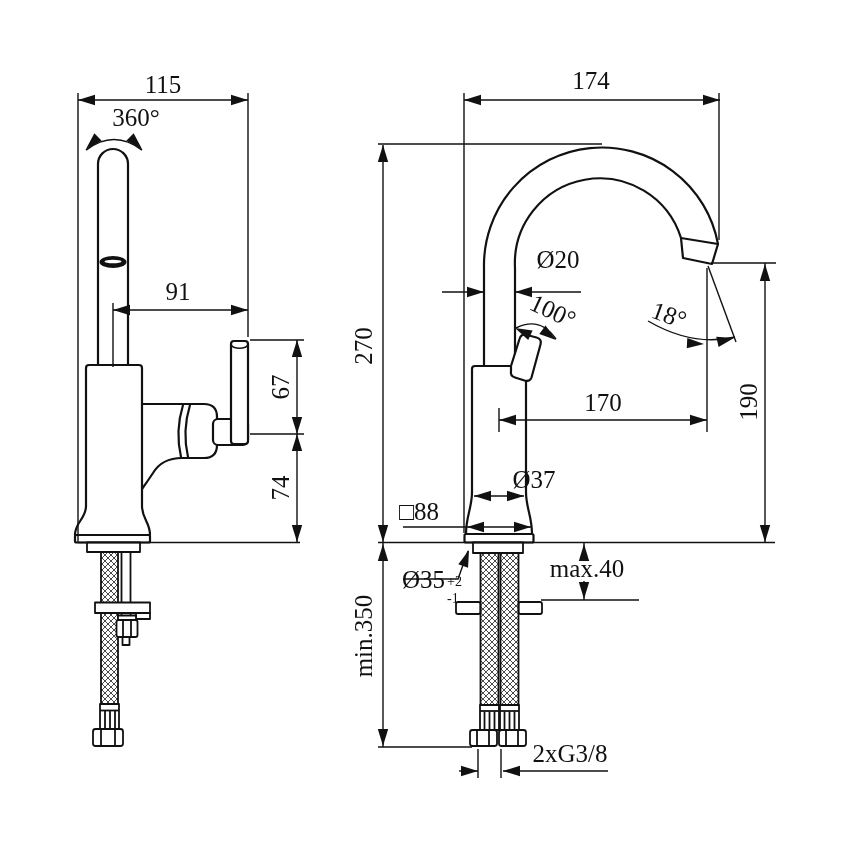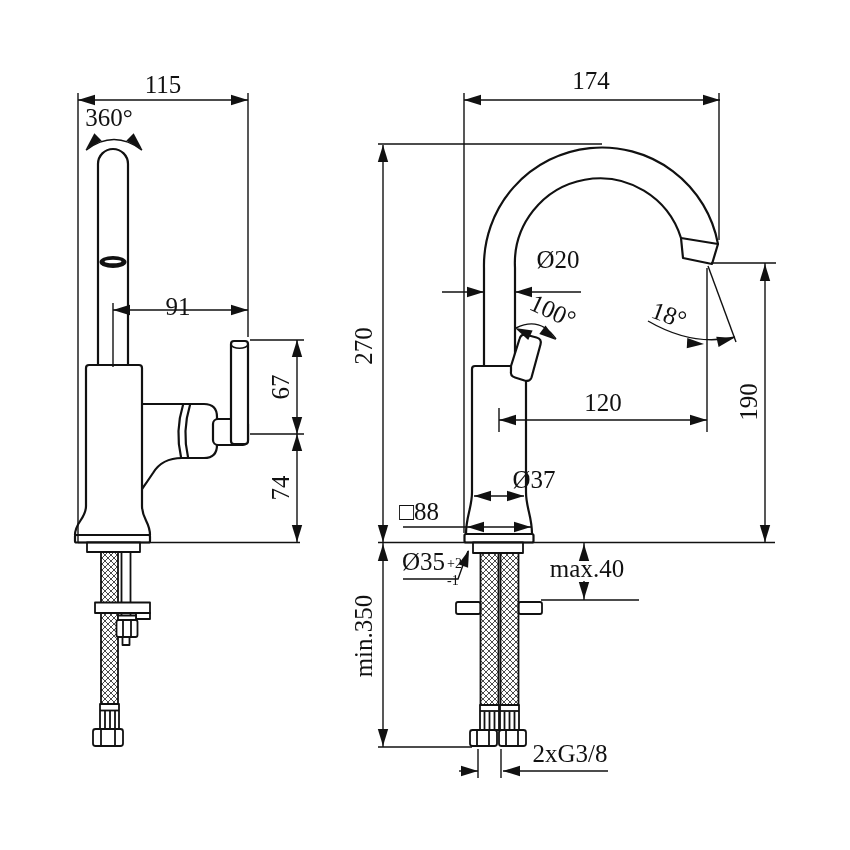--- a/index.html
+++ b/index.html
@@ -184,35 +184,35 @@
     <use href="#ah" transform="translate(584,544) rotate(-90)"></use>
     <use href="#ah" transform="translate(584,599) rotate(90)"></use>
     <use href="#ah" transform="translate(383,544) rotate(-90)"></use>
     <use href="#ah" transform="translate(383,746) rotate(90)"></use>
     <use href="#ah" transform="translate(478,771)"></use>
     <use href="#ah" transform="translate(503,771) rotate(180)"></use>
   </g>
 </svg>
 
 <div class="dim" style="left:163px;top:84px">115</div>
-<div class="dim" style="left:109px;top:117px">360°</div>
-<div class="dim" style="left:178px;top:306px">91</div>
+<div class="dim" style="left:136px;top:117px">360°</div>
+<div class="dim" style="left:178px;top:291px">91</div>
 <div class="dim rot90" style="left:280px;top:387px">67</div>
 <div class="dim rot90" style="left:280px;top:488px">74</div>
 
 <div class="dim" style="left:591px;top:80px">174</div>
 <div class="dim rot90" style="left:363px;top:346px">270</div>
 <div class="dim" style="left:558px;top:259px">Ø20</div>
 <div class="dim r25" style="left:553px;top:311px">100°</div>
 <div class="dim r20" style="left:669px;top:315px">18°</div>
-<div class="dim" style="left:603px;top:402px">120</div>
+<div class="dim" style="left:603px;top:402px">170</div>
 <div class="dim rot90" style="left:748px;top:402px">190</div>
 <div class="dim" style="left:534px;top:479px">Ø37</div>
 <div class="dim" style="left:419px;top:511px">□88</div>
-<div class="dim noc" style="left:402px;top:549px">
+<div class="dim noc" style="left:402px;top:567px">
   <span>Ø35</span><span class="tolcol">
         <span>+2</span>
         <span>-1</span>
       </span>
 </div>
 <div class="dim" style="left:587px;top:568px">max.40</div>
 <div class="dim rot90" style="left:363px;top:636px">min.350</div>
 <div class="dim" style="left:570px;top:753px">2xG3/8</div>
 
 </div>

